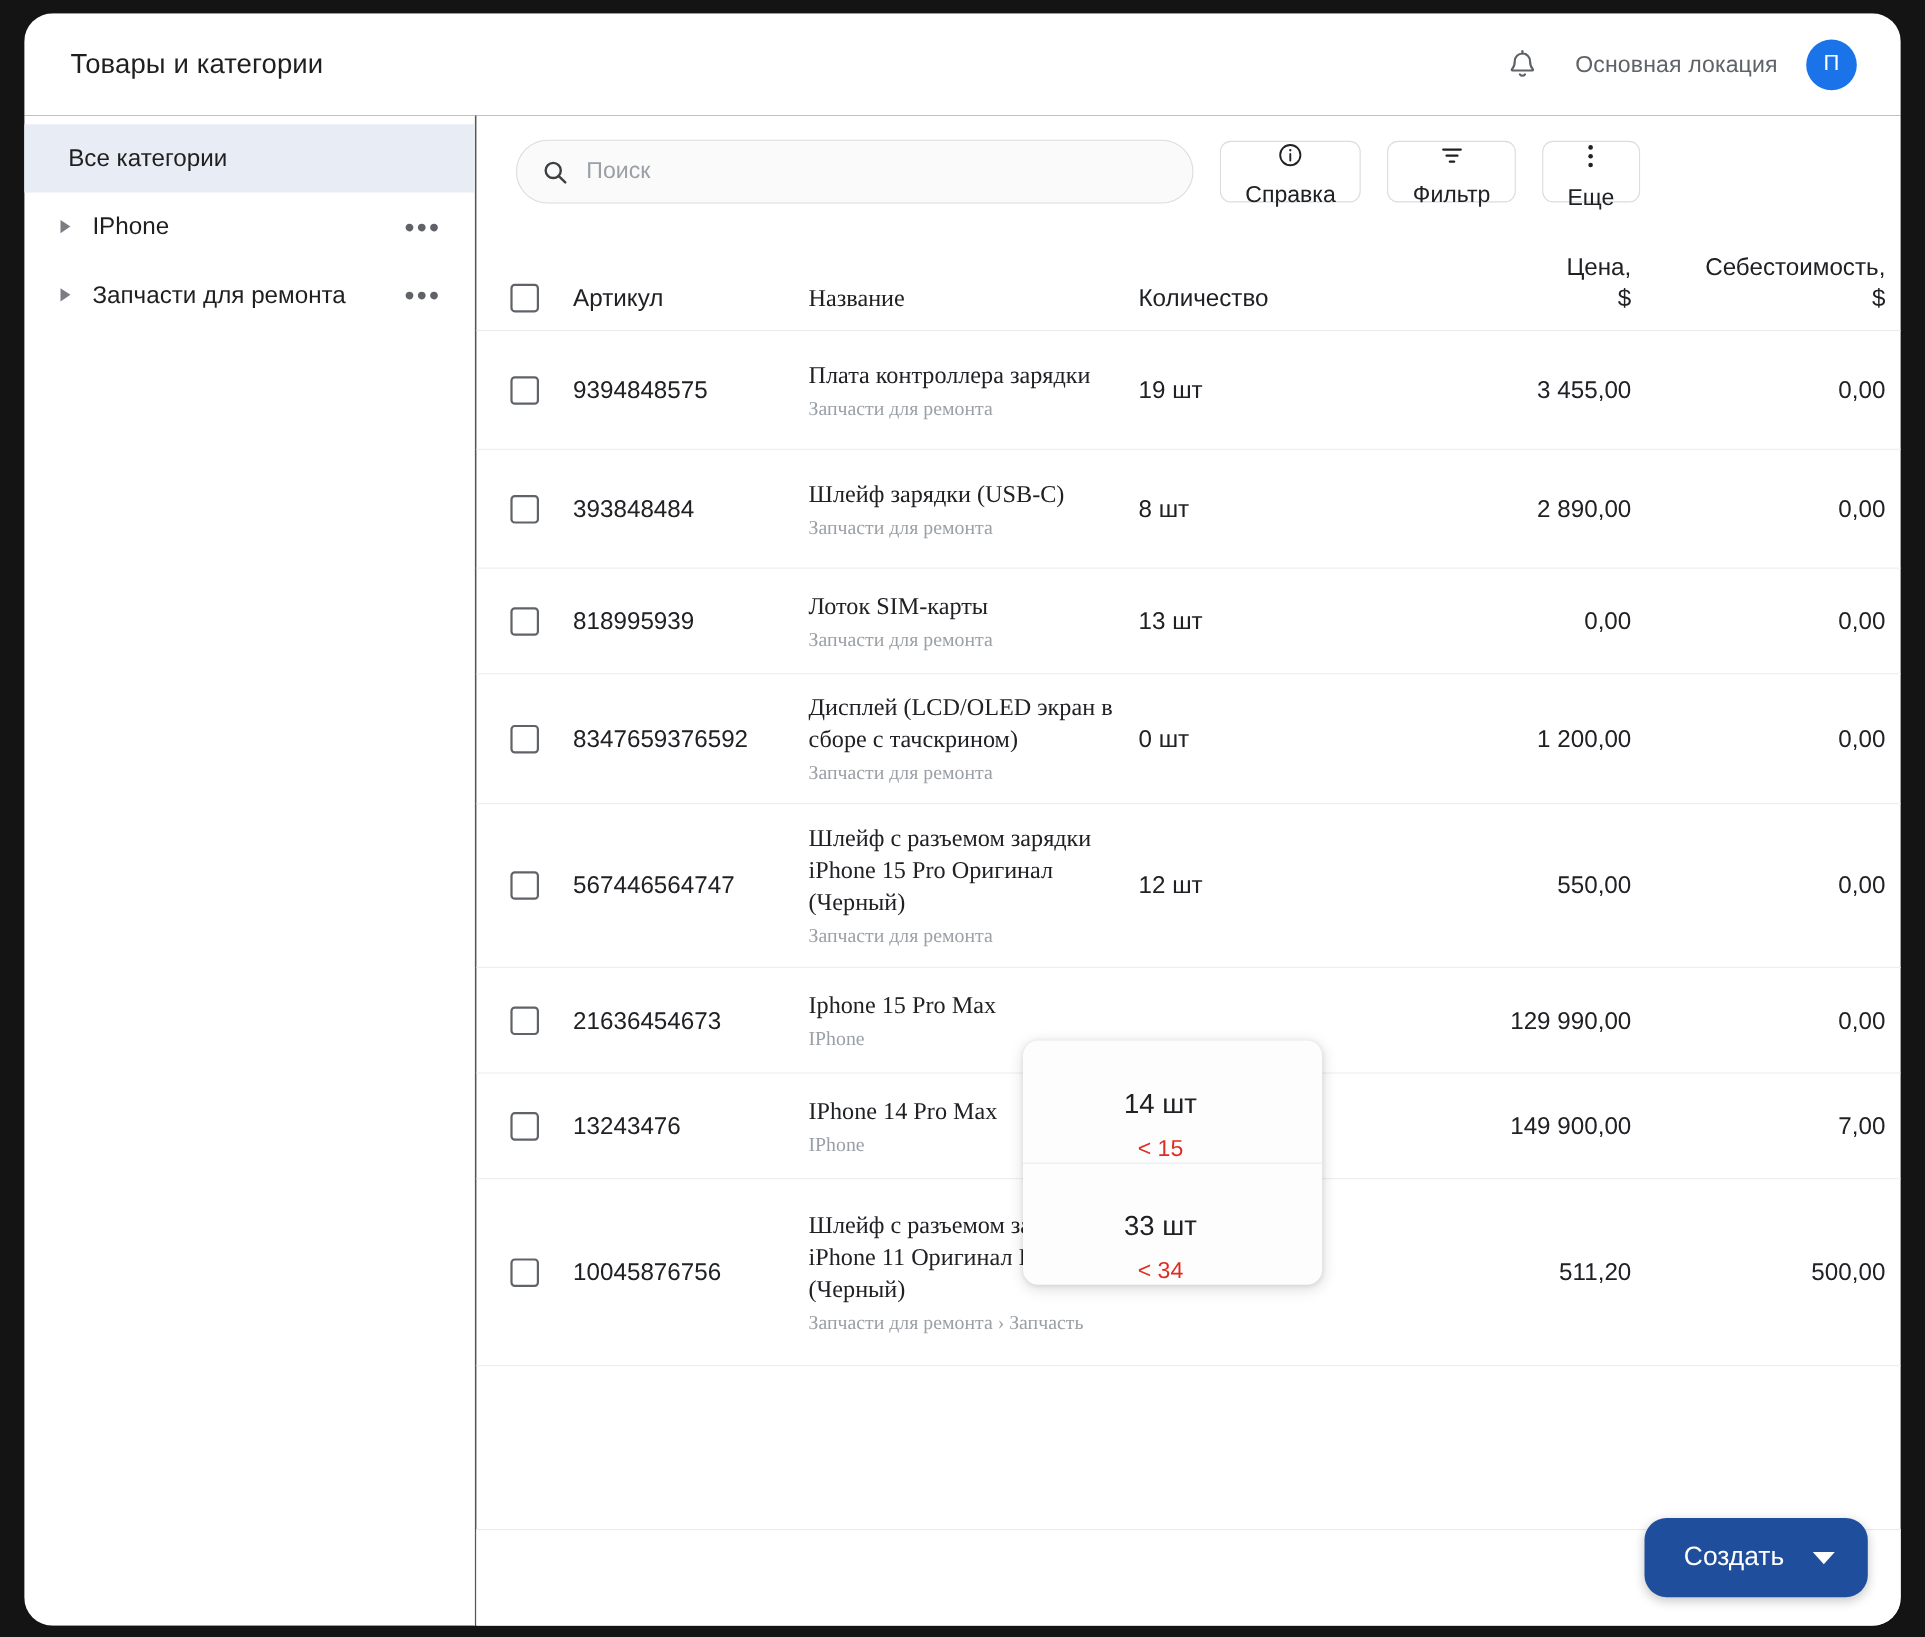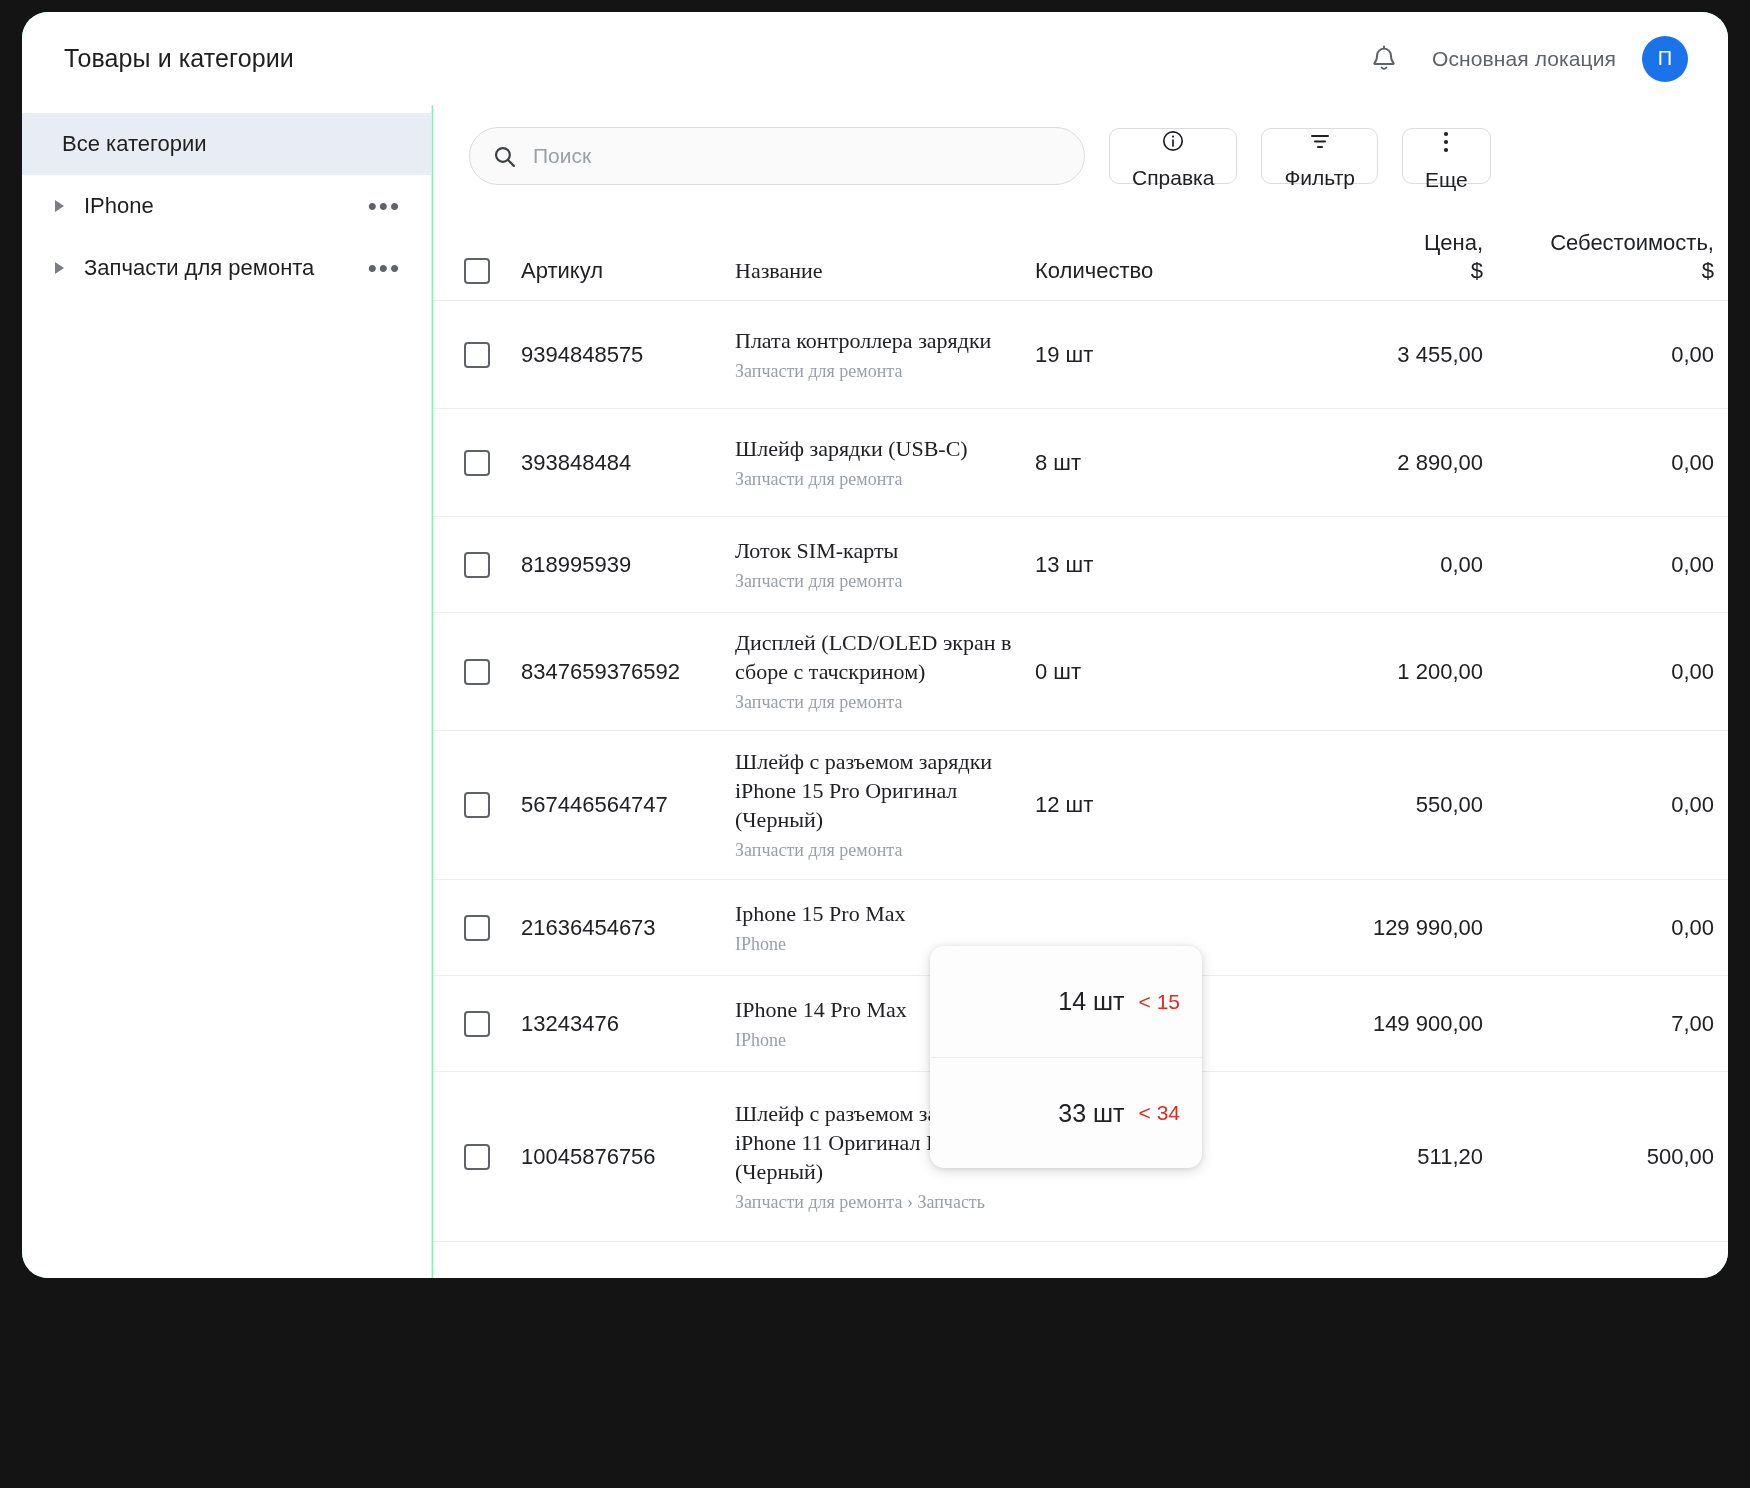--- a/index.html
+++ b/index.html
@@ -11,22 +11,22 @@
   }
   .screen-frame {
     position: absolute;
     left: 0; top: 0;
     width: 1750px; height: 1488px;
     background: #141414;
   }
   .app-window {
     position: absolute;
     left: 22px; top: 12px;
-    width: 1706px; height: 1266px;
-    background: #86efac;
+    width: 1706px; height: 1466px;
+    background: #000000;
     border-radius: 26px;
     overflow: hidden;
   }
 
   
   .app-header {
     position: absolute;
     left: 0; top: 0;
     width: 1706px; height: 93px;
     background: #fff;
@@ -219,20 +219,21 @@
     box-shadow: 0 3px 14px rgba(0,0,0,0.14), 0 1px 5px rgba(0,0,0,0.09);
     z-index: 40;
   }
   .qty-popup-row {
     height: 111px;
     display: flex;
     align-items: center;
     justify-content: flex-end;
     padding-right: 22px;
     gap: 14px;
+    flex-direction: column;
   }
   .qty-popup-row + .qty-popup-row { border-top: 1px solid #ececec; }
   .qty-strong { font-size: 25px; color: #202124; }
   .qty-limit  { font-size: 21px; color: #e02b20; }
 
   
   .fab {
     position: absolute;
     right: 30px;
     bottom: 26px;

